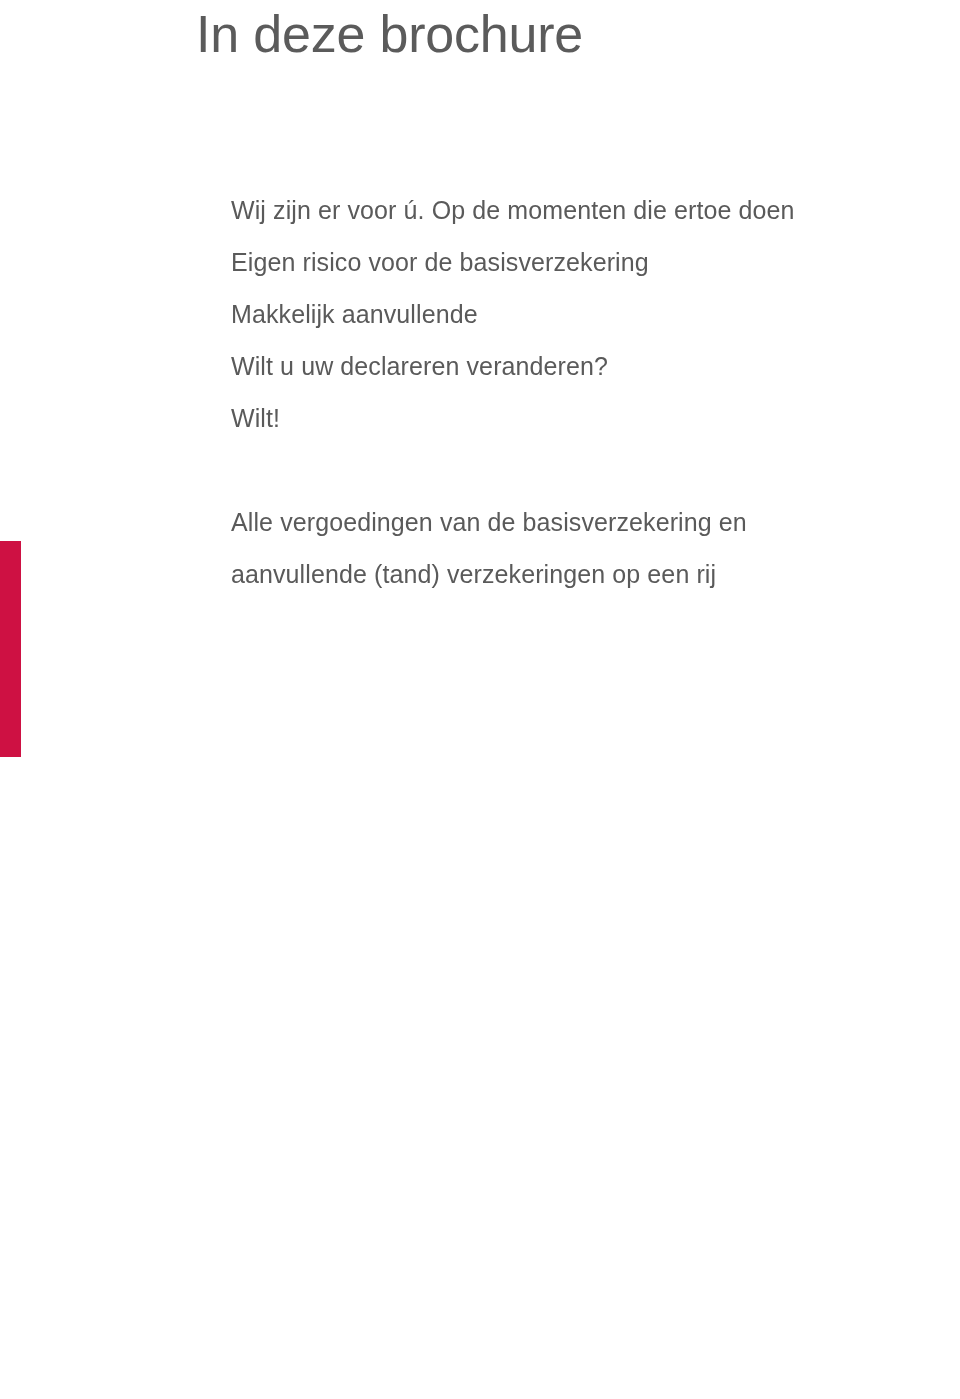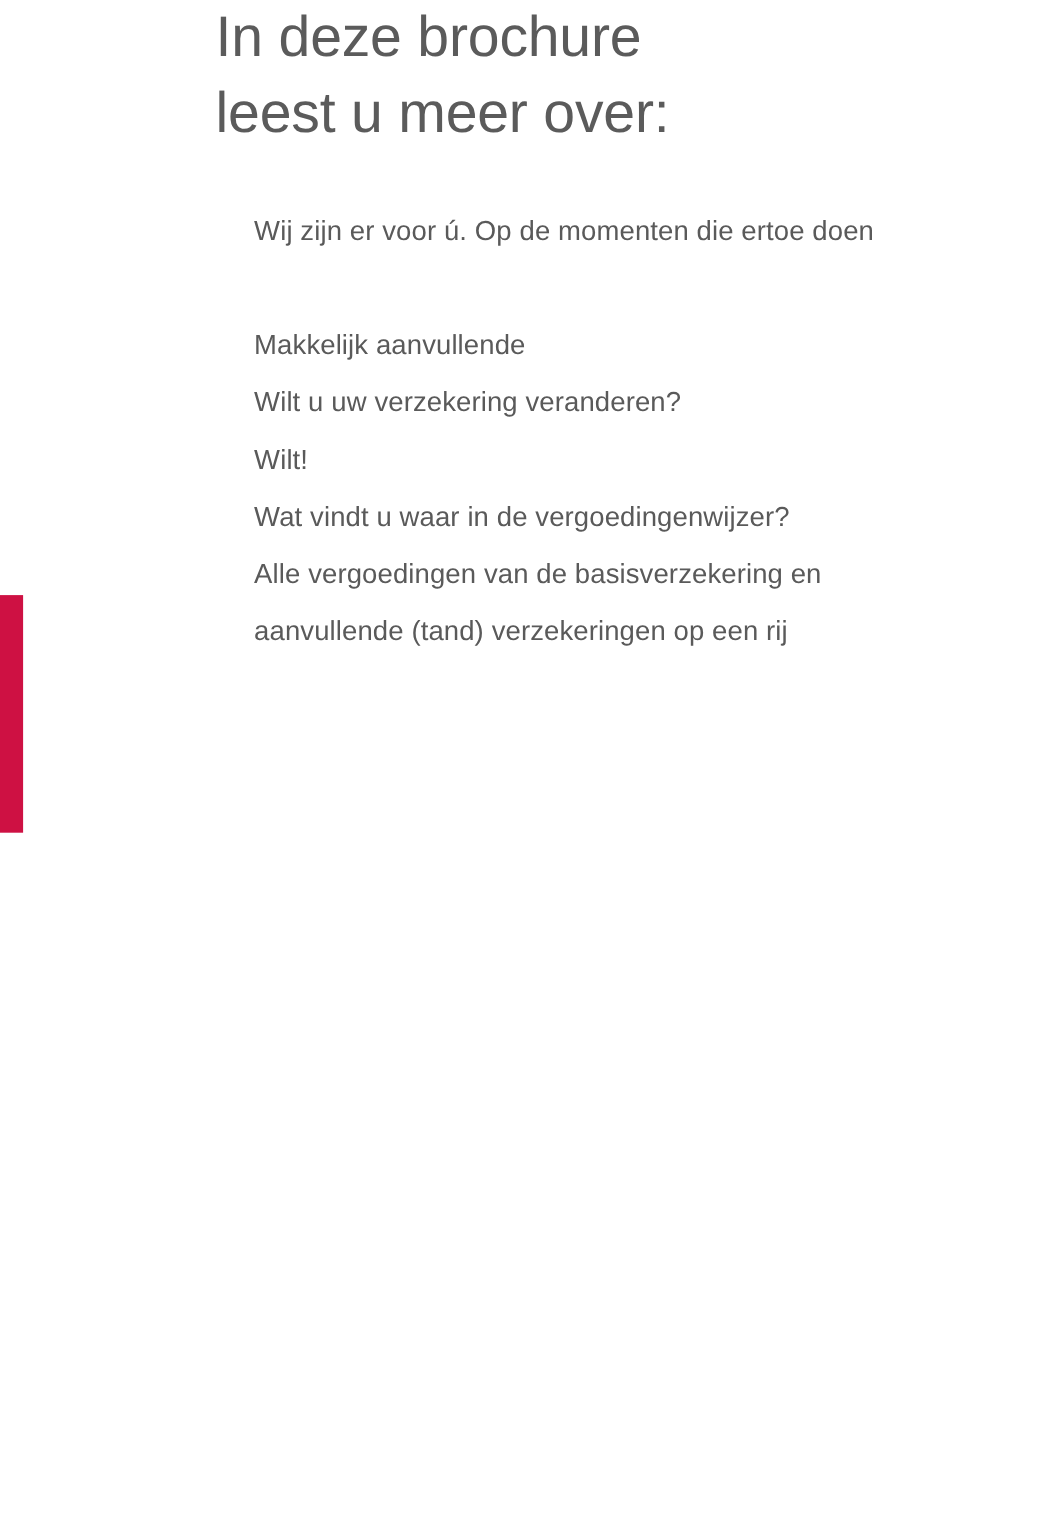--- a/index.html
+++ b/index.html
@@ -114,51 +114,50 @@
 </style>
 </head>
 <body>
 
 <div class="page">
 
   <div class="accent-bar"></div>
 
   <div class="heading">
     <span class="hl">In deze brochure</span>
-    <span class="hl">leest u meer over:</span>
   </div>
 
   <div class="toc">
 
     <div class="toc-row">
       <span class="label">Wij zijn er voor ú. Op de momenten die ertoe doen</span>
       <span class="page-no">3</span>
     </div>
 
     <div class="toc-row">
+      <span class="label">Eigen risico voor de basisverzekering</span>
       <span class="page-no">5</span>
     </div>
 
     <div class="toc-row">
       <span class="label">Makkelijk aanvullende</span>
       <span class="page-no">6</span>
     </div>
 
     <div class="toc-row">
-      <span class="label">Wilt u uw verzekering veranderen?</span>
+      <span class="label">Wilt u uw declareren veranderen?</span>
       <span class="page-no">6</span>
     </div>
 
     <div class="toc-row">
       <span class="label">Wilt!</span>
       <span class="page-no">7</span>
     </div>
 
     <div class="toc-row">
-      <span class="label">Wat vindt u waar in de vergoedingenwijzer?</span>
       <span class="page-no">8</span>
     </div>
 
     <div class="toc-row two-line">
       <span class="label">Alle vergoedingen van de basisverzekering en</span>
       <span class="label">aanvullende (tand) verzekeringen op een rij</span>
       <span class="page-no">9</span>
     </div>
 
     <div class="toc-row">

